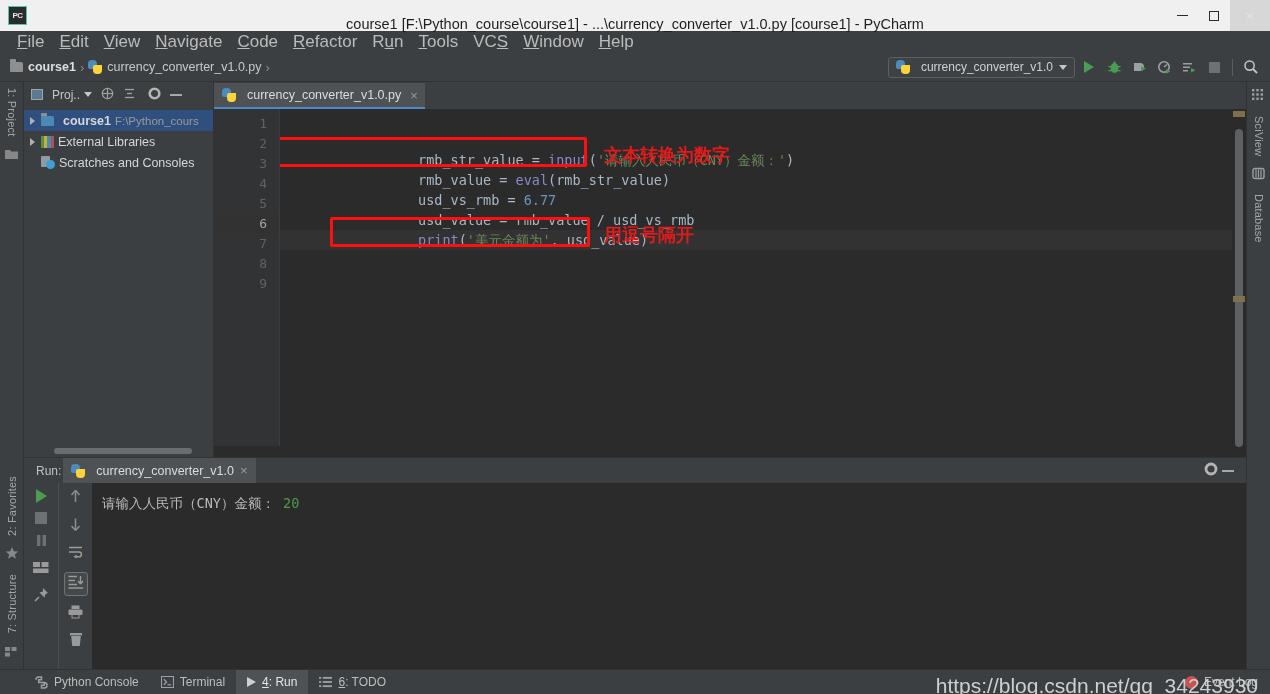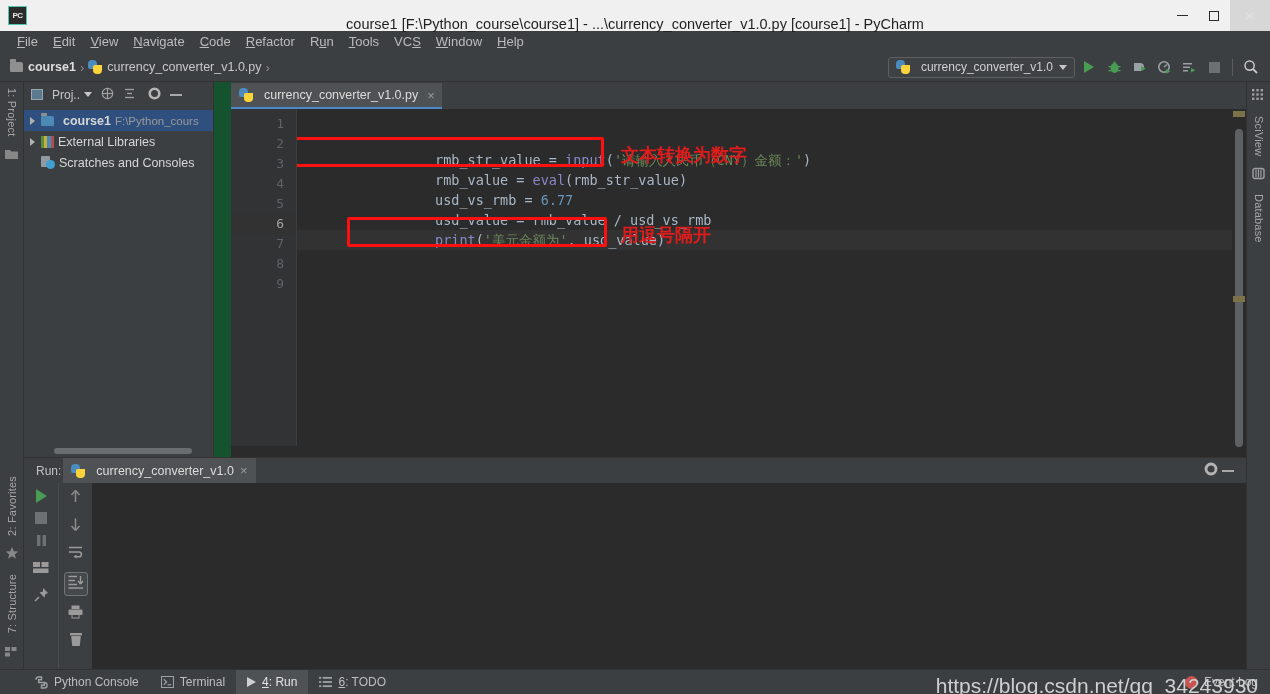--- a/index.html
+++ b/index.html
@@ -40,21 +40,21 @@
   .win-btn .bar { width: 11px; height: 1px; background: #2a2a2a; }
   .win-btn .sq { width: 10px; height: 10px; border: 1px solid #2a2a2a; }
   .win-btn .x { font-size: 15px; color: #e3e3e3; line-height: 1; }
 
   
   .menubar {
     height: 22px; background: #3c3f41; display: flex; align-items: center;
     padding-left: 10px; gap: 1px; flex: none;
   }
   .menu-item {
-    font-size: 13px; color: #bbbbbb; padding: 2px 7px 3px 7px; white-space: nowrap;
+    font-size: 17px; color: #bbbbbb; padding: 2px 7px 3px 7px; white-space: nowrap;
   }
   .menu-item u { text-decoration: underline; }
 
   
   .navbar {
     height: 29px; background: #3c3f41; display: flex; align-items: center;
     padding-left: 10px; flex: none; border-bottom: 1px solid #323232;
   }
   .crumb { display: flex; align-items: center; font-size: 12.5px; color: #c8c8c8; }
   .crumb.bold { font-weight: bold; color: #dedede; }
@@ -98,21 +98,21 @@
   }
   .rstrip { border-right: none; border-left: 1px solid #323232; }
   .vtab {
     writing-mode: vertical-rl; font-size: 11px; color: #a6a6a6; padding: 6px 0;
     white-space: nowrap; letter-spacing: .2px;
   }
   .vtab.down { transform: rotate(180deg); }
   .strip-ic { margin: 4px 0; opacity: .8; }
 
   .center { flex: 1; display: flex; flex-direction: column; min-width: 0; }
-  .upper { display: flex; flex: 1; min-height: 0; gap: 17px; }
+  .upper { display: flex; flex: 1; min-height: 0; }
 
   
   .project {
     width: 190px; background: #3c3f41; display: flex; flex-direction: column; flex: none;
     border-right: 1px solid #323232;
   }
   .proj-head {
     height: 25px; display: flex; align-items: center; gap: 9px; padding: 0 7px;
     font-size: 12px; color: #c5c5c5; flex: none;
   }
@@ -541,20 +541,21 @@
             </span>
             <span>
               <svg width="14" height="15" viewBox="0 0 14 15">
                   <rect x="1" y="1" width="12" height="2.4" fill="#9a9a9a"></rect>
                   <path d="M2.2 4 h9.6 l-1 10 h-7.6 z" fill="#9a9a9a"></path>
                 </svg>
             </span>
           </div>
 
           <div class="console">
+            <div class="ln"><span>请输入人民币（CNY）金额： </span><span class="inp">20</span></div>
             <div class="ln"><span></span></div>
           </div>
           <div class="console-vs"></div>
         </div>
       </div>
     </div>
 
     <div class="rstrip">
       <div class="strip-ic" style="margin-top:6px">
         <svg width="13" height="13" viewBox="0 0 13 13">

